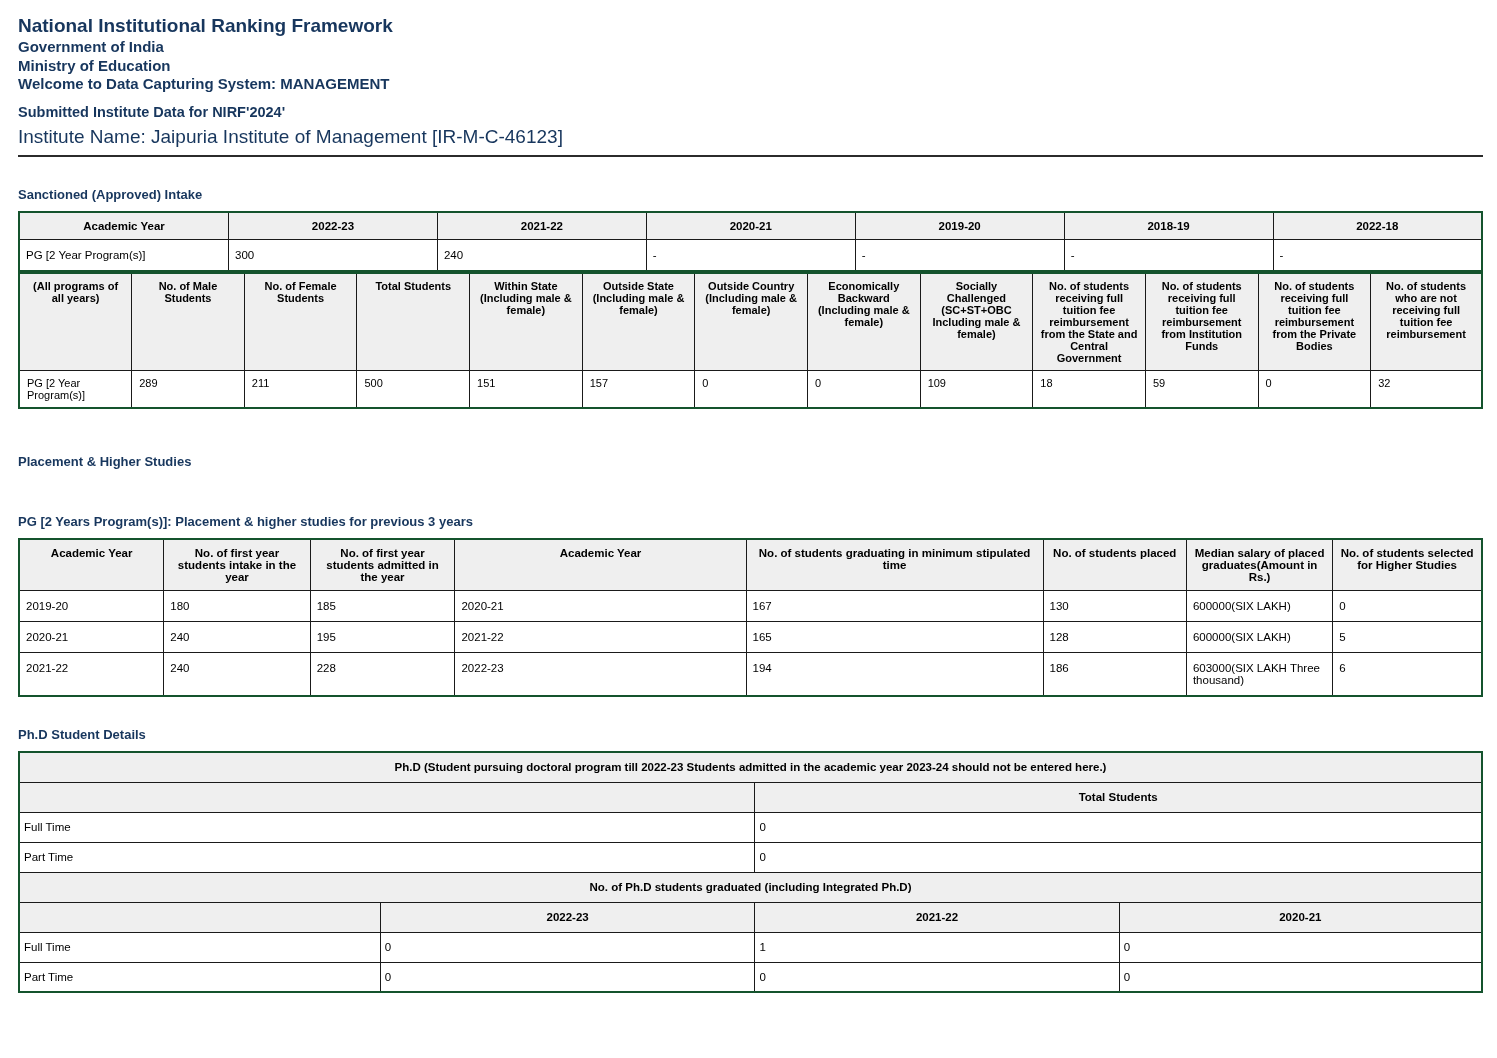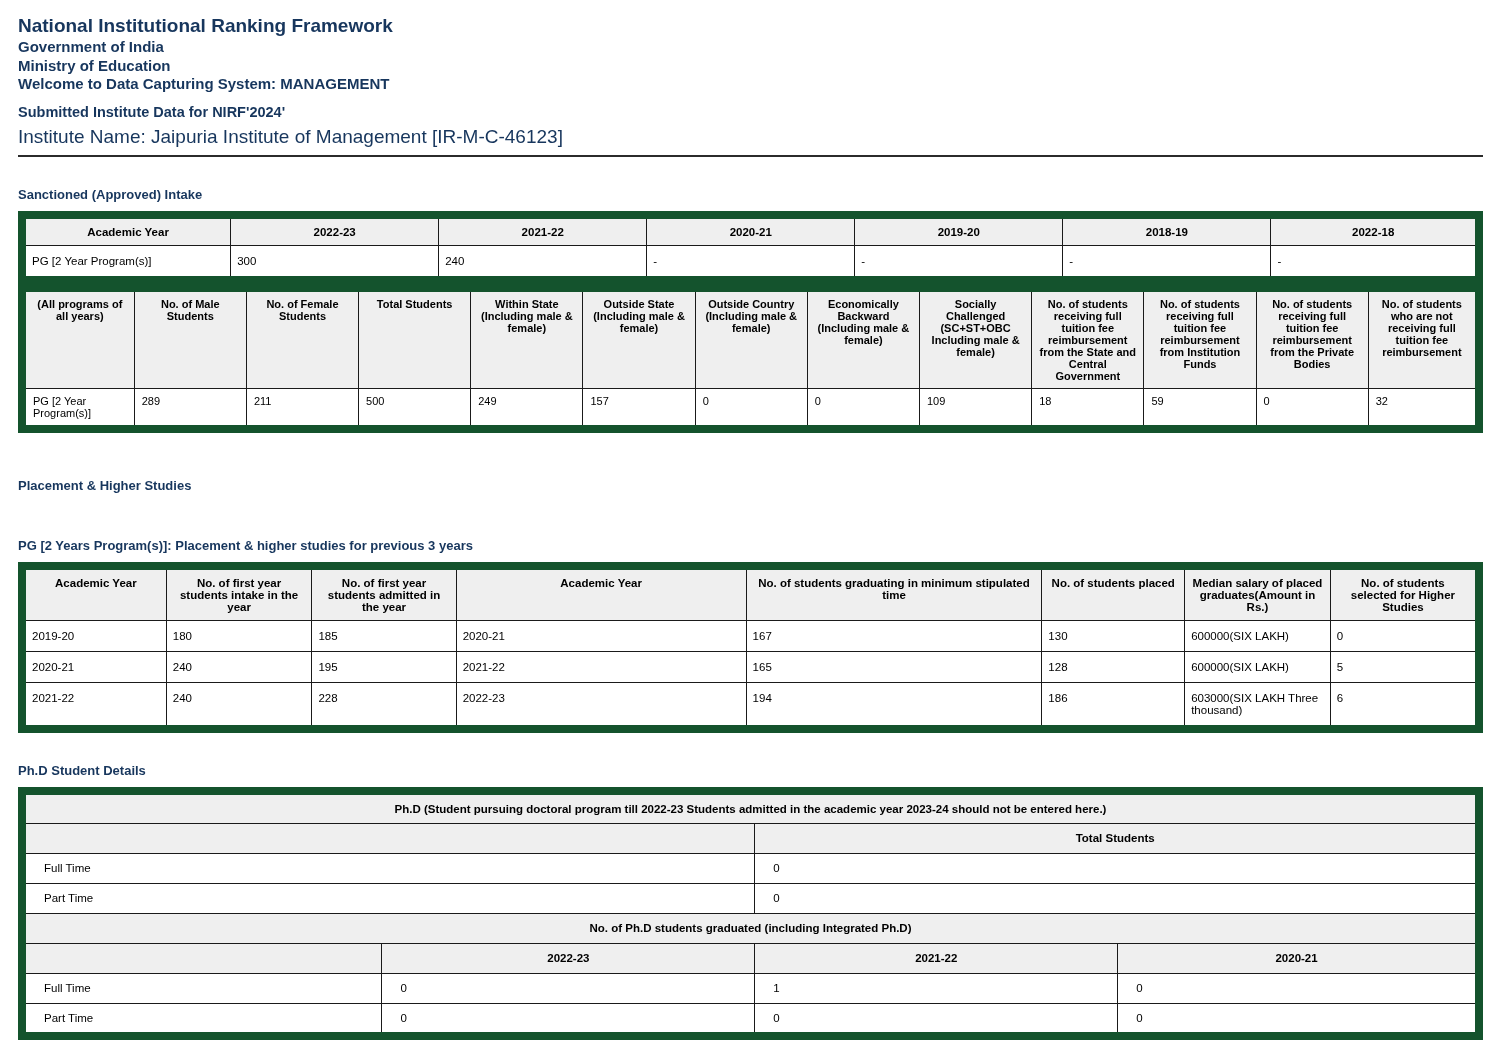--- a/index.html
+++ b/index.html
@@ -31,28 +31,28 @@
 
   table { border-collapse: collapse; table-layout: fixed; width: 1465px; }
   th, td {
     border: 1px solid #1a1a1a;
     font-size: 11.5px;
     padding: 7px 6px;
     vertical-align: top;
     text-align: left;
     word-wrap: break-word;
   }
-  table { border: 8px solid #14532d; }
+  table { border: 2px solid #14532d; }
   th { background: #efefef; font-weight: bold; text-align: center; }
   td { background: #ffffff; }
   td.banner { background: #efefef; font-weight: bold; text-align: center; }
   td.gray-empty { background: #efefef; }
   .strength-table th, .strength-table td { font-size: 11px; padding: 6px 7px; }
   .intake-table td, .placement-table td { padding: 9px 6px; }
-  .phd-table td, .phd-table th { padding: 8px 18px; }
+  .phd-table td, .phd-table th { padding: 8px 4px; }
   .phd-table tr { height: 30px; }
 </style>
 </head>
 <body>
 
 <div class="page">
 
   <header class="top-header">
     <div class="main-title">National Institutional Ranking Framework</div>
     <div class="sub">Government of India</div>
@@ -133,21 +133,21 @@
         <th>No. of students receiving full tuition fee reimbursement from the Private Bodies</th>
         <th>No. of students who are not receiving full tuition fee reimbursement</th>
       </tr>
     </thead>
     <tbody>
       <tr>
         <td>PG [2 Year Program(s)]</td>
         <td>289</td>
         <td>211</td>
         <td>500</td>
-        <td>249</td>
+        <td>151</td>
         <td>157</td>
         <td>0</td>
         <td>0</td>
         <td>109</td>
         <td>18</td>
         <td>59</td>
         <td>0</td>
         <td>32</td>
       </tr>
     </tbody>

